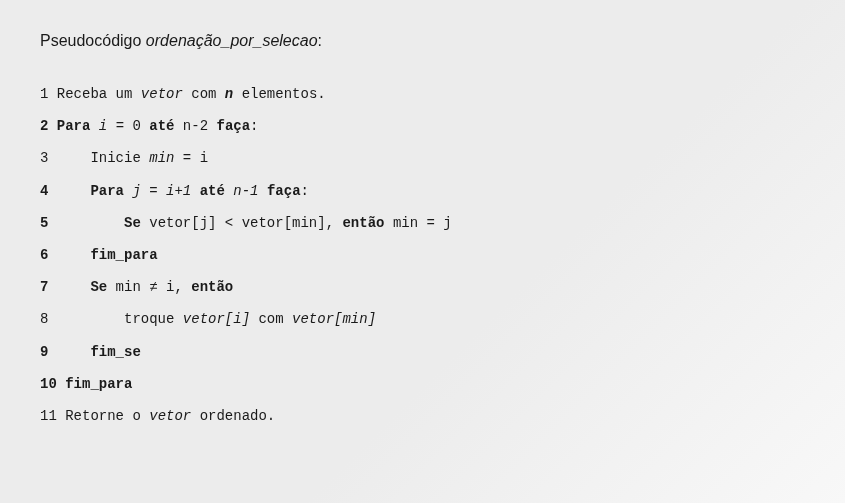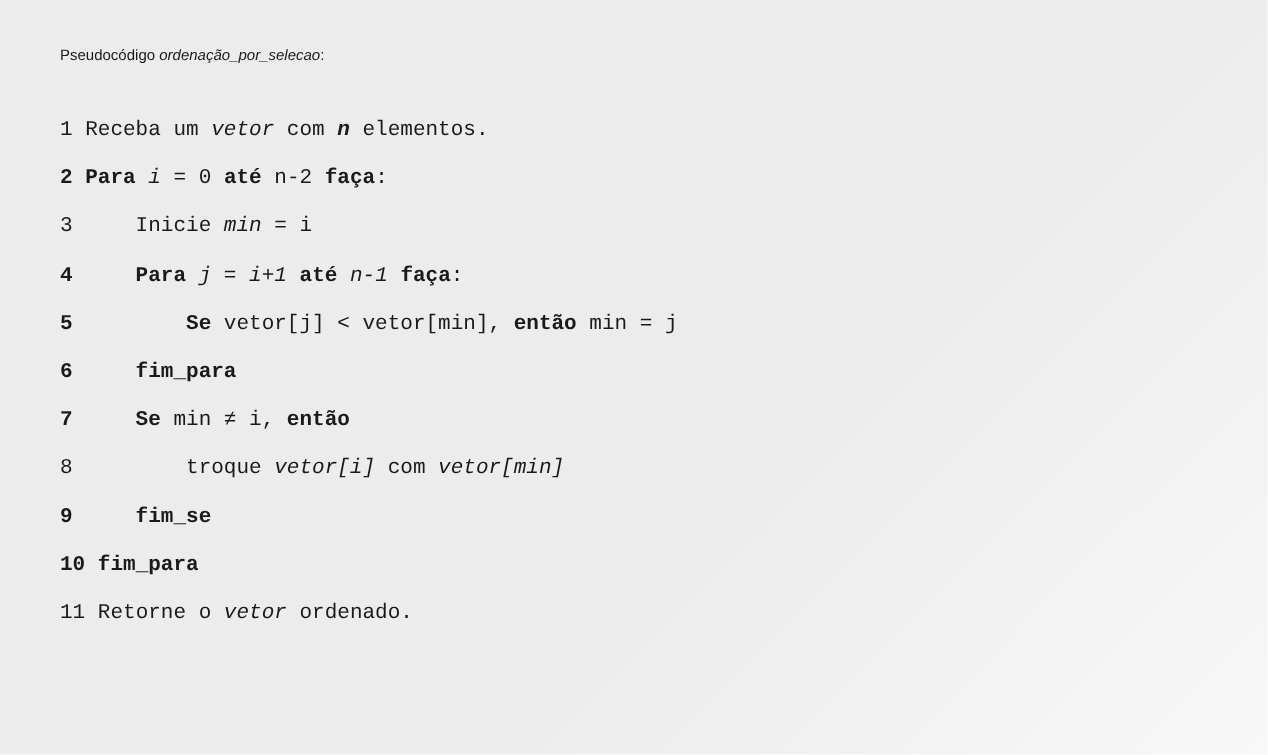--- a/index.html
+++ b/index.html
@@ -11,21 +11,21 @@
       width: 845px;
       height: 503px;
       background: linear-gradient(135deg, #ececec 0%, #ececec 60%, #f8f8f8 100%);
       font-family: "Segoe UI", Arial, sans-serif;
       padding: 32px 40px;
       color: #1a1a1a;
       font-size: 15px;
     }
     .title {
       margin-bottom: 28px;
-      font-size: 10px;
+      font-size: 16px;
     }
     .title-label {
       font-weight: 400;
     }
     .title-name {
       font-style: italic;
     }
     .code-block {
       font-family: Liberation Mono, monospace;
       font-size: 14px;

